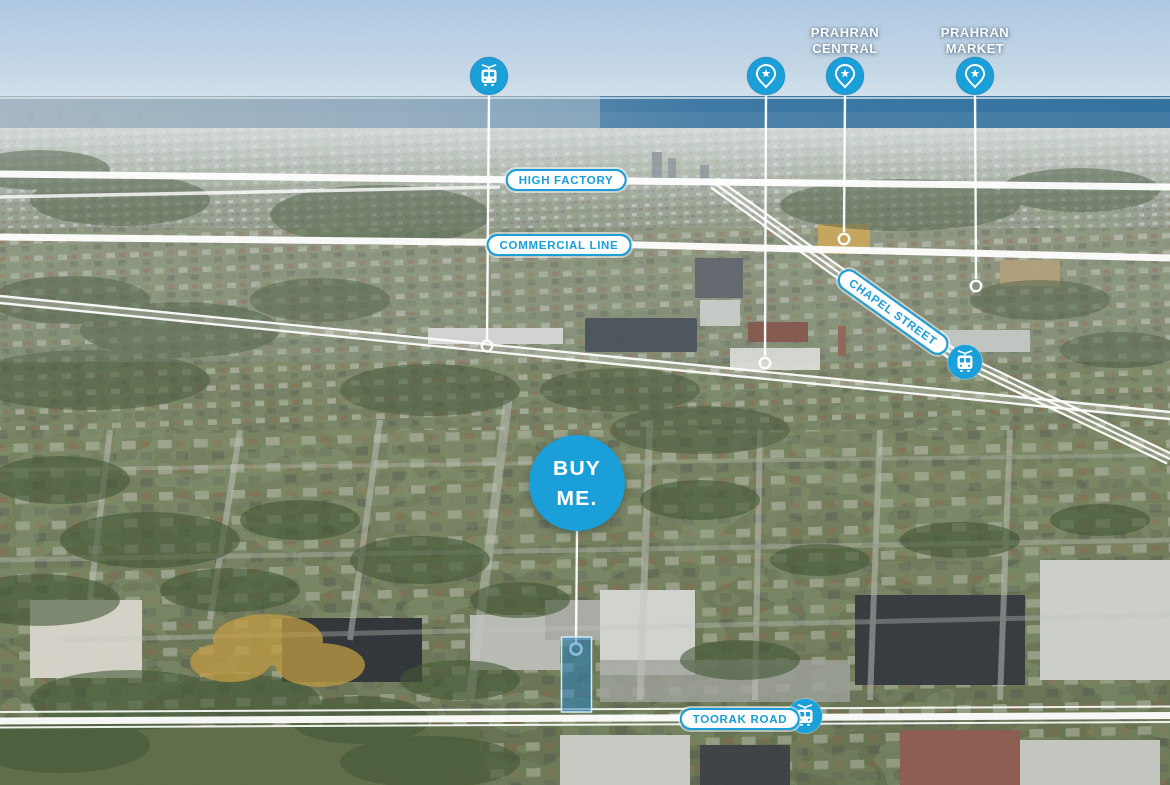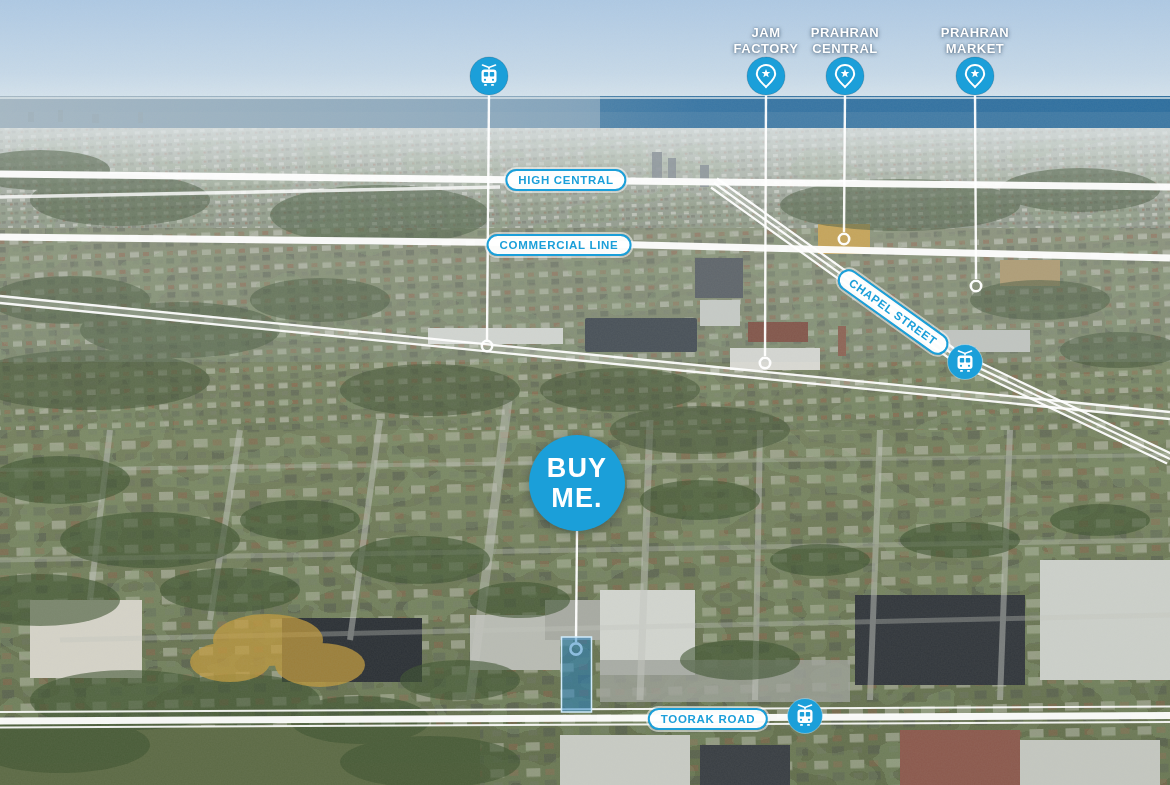--- a/index.html
+++ b/index.html
@@ -37,21 +37,21 @@
     box-shadow:0 0 0 2px rgba(255,255,255,.55),0 1px 3px rgba(0,0,0,.22);
   }
   .pill.rot{transform:translate(-50%,-50%) rotate(35.6deg);}
 
   
   .buyme{
     position:absolute;left:577px;top:483px;width:96px;height:96px;
     margin:-48px 0 0 -48px;border-radius:50%;
     background:var(--accent,#1b9fd9);
     display:flex;flex-direction:column;align-items:center;justify-content:center;
-    color:#fff;font-weight:700;font-size:27px;line-height:30px;letter-spacing:1.2px;
+    color:#fff;font-weight:700;font-size:21px;line-height:30px;letter-spacing:1.2px;
     box-shadow:0 2px 10px rgba(0,20,40,.3);
   }
 </style>
 </head>
 <body>
 
 <div id="stage">
 
   <svg class="layer bg" viewBox="0 0 1170 785" preserveAspectRatio="none" aria-hidden="true">
     <defs>
@@ -321,33 +321,30 @@
       <use href="#starPinGlyph" transform="translate(0,-1.5)"></use>
     </g>
     <g transform="translate(975,76)">
       <circle r="19" style="fill:var(--accent,#1b9fd9)" stroke="rgba(0,20,40,.18)" stroke-width="1"></circle>
       <use href="#starPinGlyph" transform="translate(0,-1.5)"></use>
     </g>
   </svg>
 
   <div class="labels">
 
-    <div class="landmark" style="left:766px">
-      <div class="lm-label">JAM FACTORY</div>
-    </div>
     <div class="landmark" style="left:975px">
       <div class="lm-label">PRAHRAN MARKET</div>
     </div>
     <div class="landmark" style="left:845px">
       <div class="lm-label">PRAHRAN CENTRAL</div>
     </div>
 
-    <div class="pill" style="left:566px;top:180px">HIGH CENTRAL</div>
+    <div class="pill" style="left:566px;top:180px">HIGH FACTORY</div>
     <div class="pill" style="left:559px;top:245px">COMMERCIAL LINE</div>
     <div class="pill rot" style="left:893px;top:312px">CHAPEL STREET</div>
-    <div class="pill" style="left:708px;top:719px">TOORAK ROAD</div>
+    <div class="pill" style="left:740px;top:719px">TOORAK ROAD</div>
 
     <div class="buyme">
       <span>BUY</span>
       <span>ME.</span>
     </div>
   </div>
 </div>
 
 </body></html>

